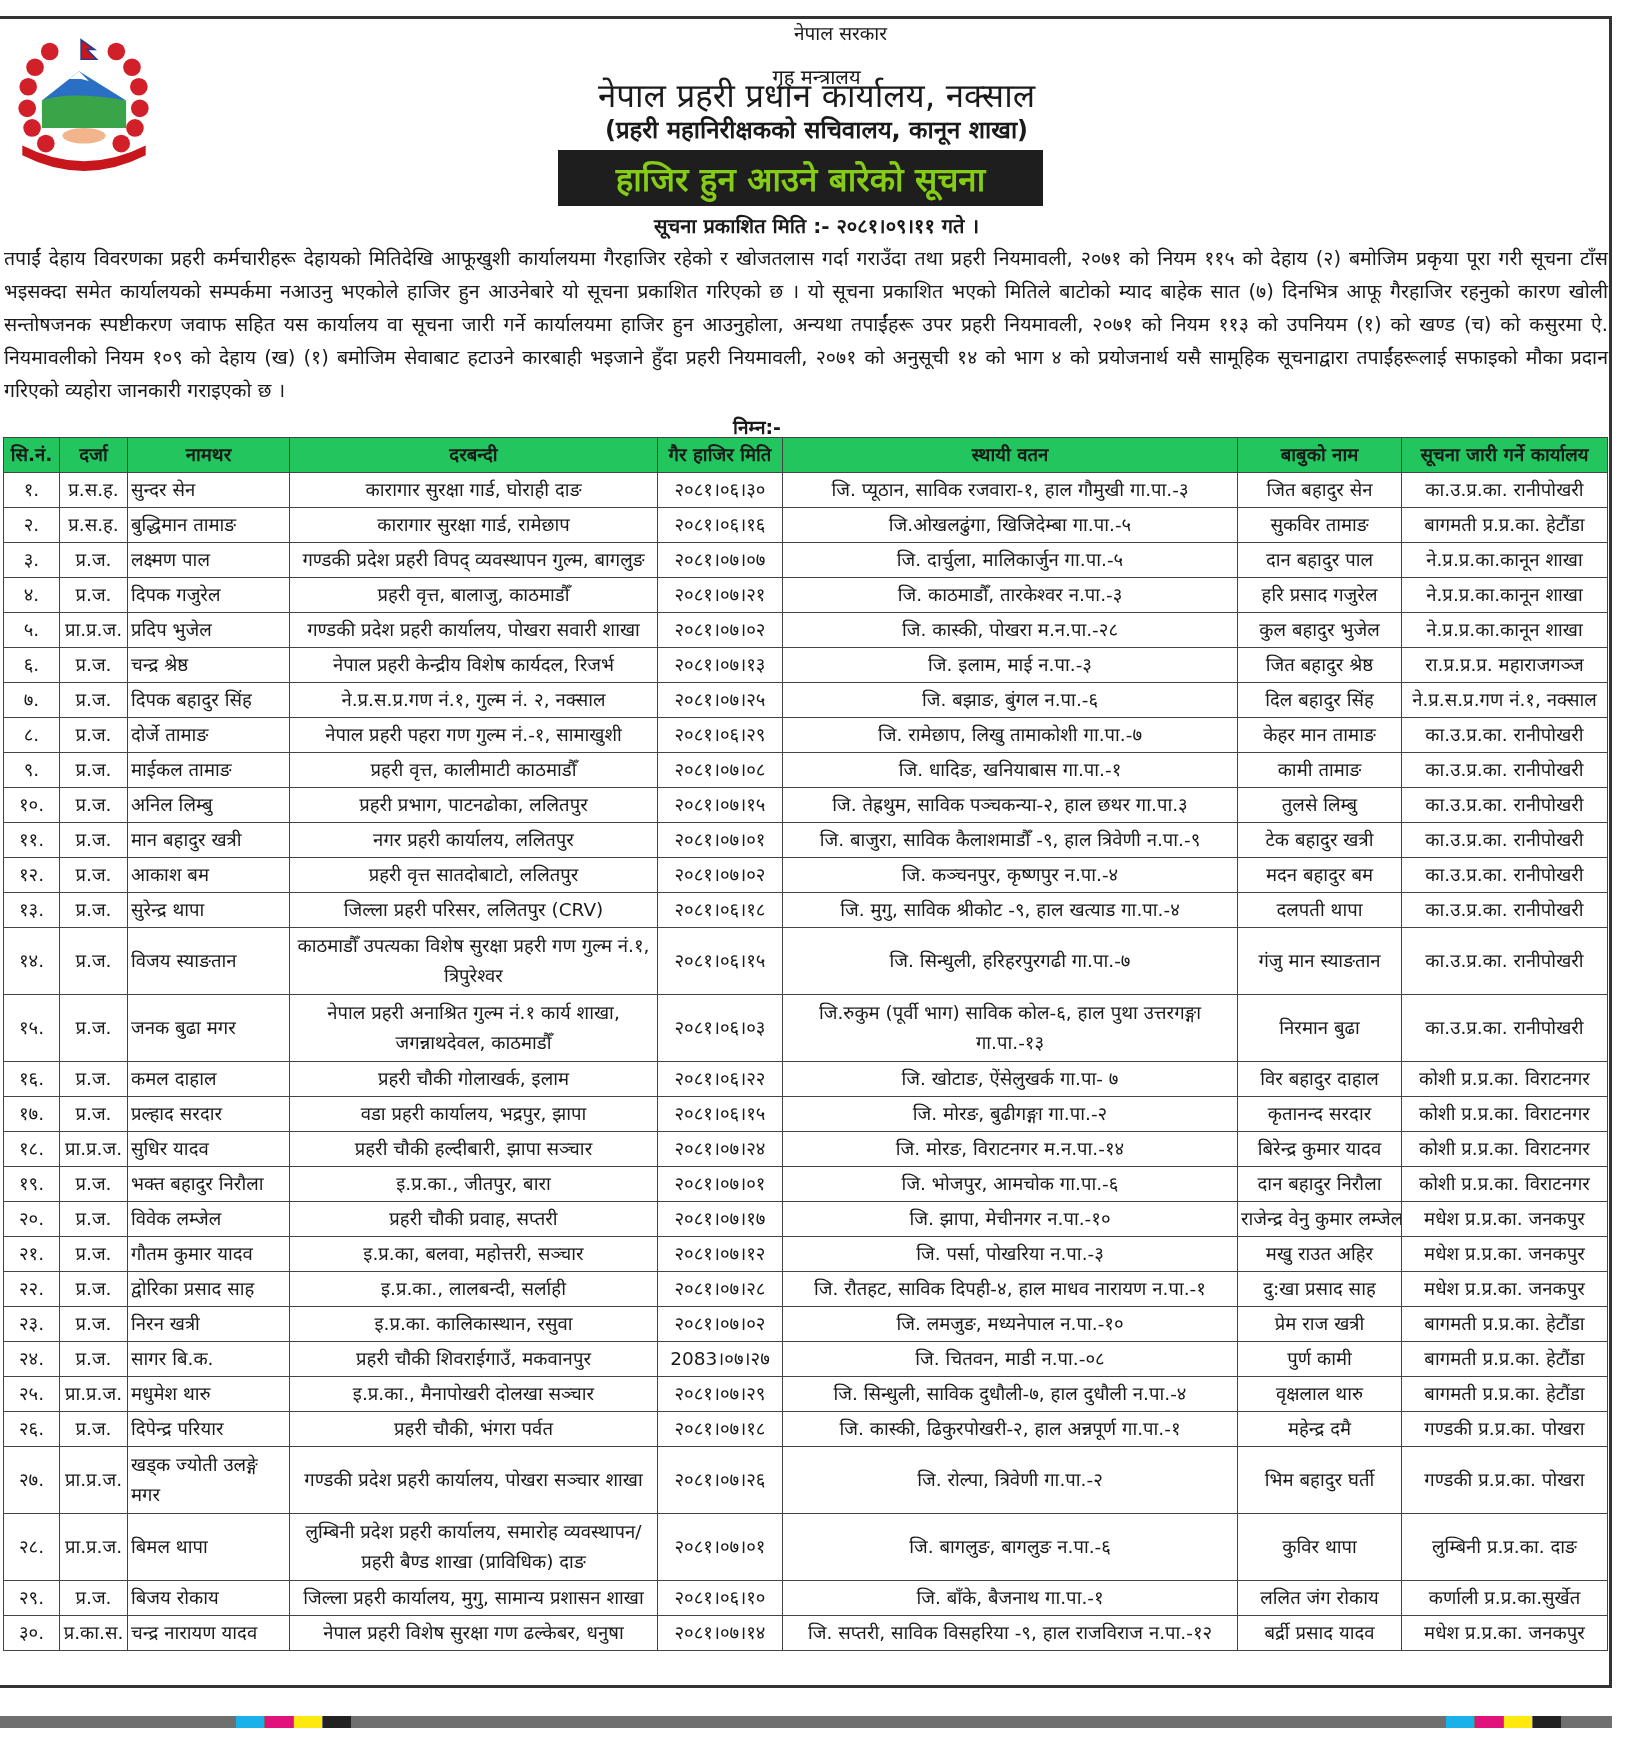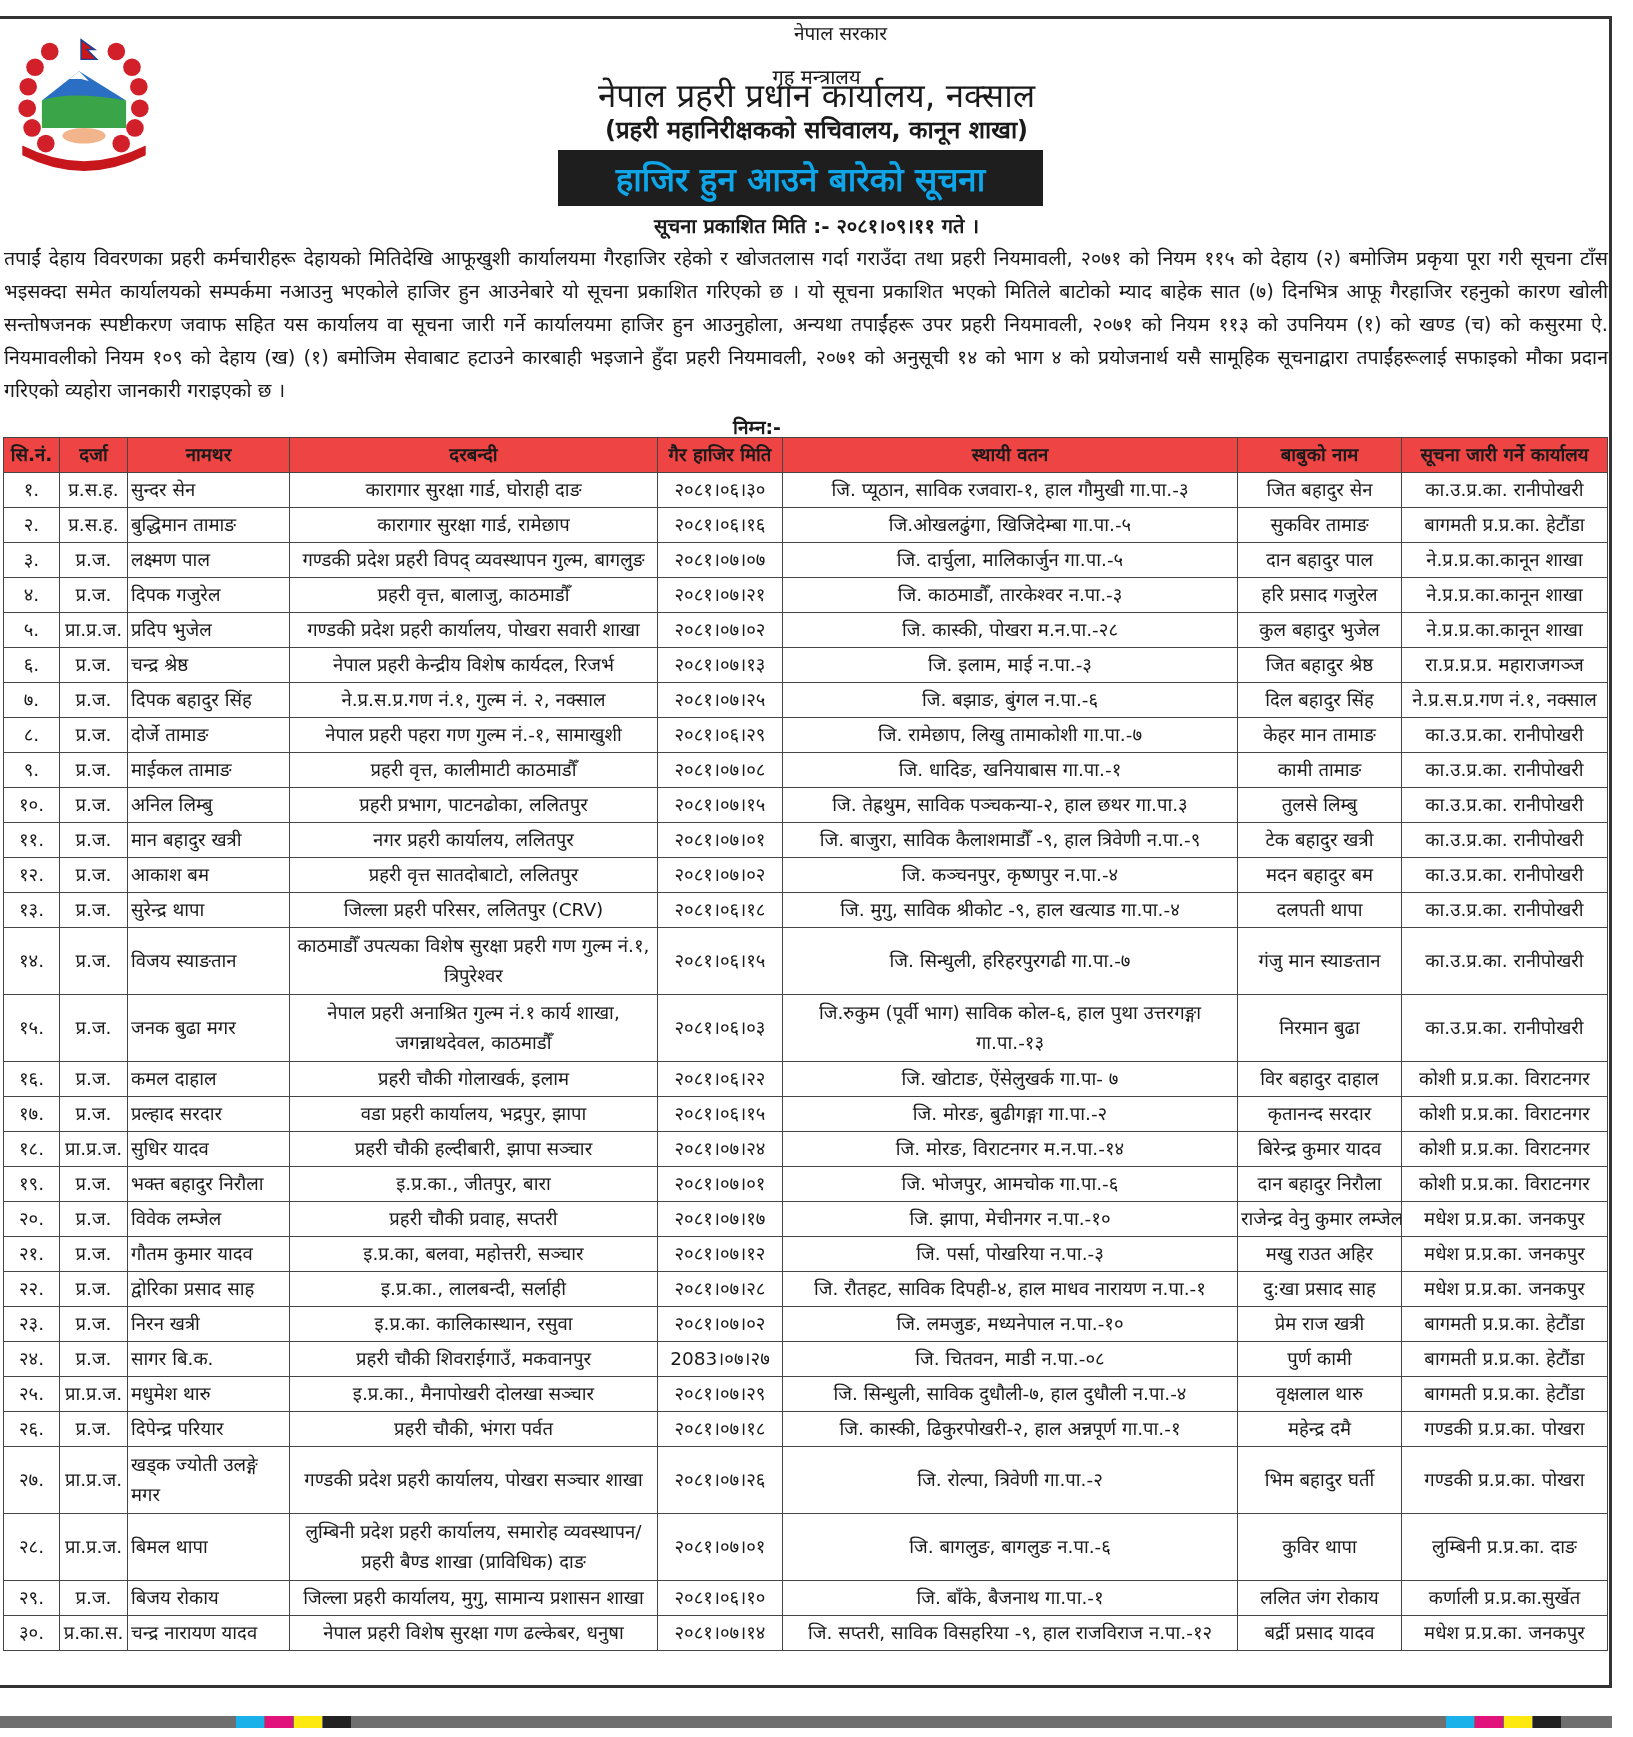--- a/index.html
+++ b/index.html
@@ -4,27 +4,27 @@
 <style>
   html,body{margin:0;padding:0;background:#fff;}
   body{width:1633px;height:1737px;position:relative;overflow:hidden;font-family:"DejaVu Sans",sans-serif;color:#1a1a1a;}
   .frame{position:absolute;left:0;top:16px;width:1612px;height:1672px;border-top:3px solid #333;border-right:3px solid #333;border-bottom:3px solid #333;box-sizing:border-box;}
   .emblem{position:absolute;left:10px;top:30px;width:148px;height:142px;}
   .hdr{position:absolute;left:0;width:1633px;text-align:center;}
   .h1{top:20px;font-size:19px;padding-left:24px;}
   .h2{top:63px;font-size:20px;}
   .h3{top:72px;font-size:33px;font-weight:normal;}
   .h4{top:112px;font-size:24px;font-weight:bold;}
-  .banner{position:absolute;left:558px;top:150px;width:485px;height:56px;background:#1e1e1e;color:#0ea5e9;font-size:33px;font-weight:bold;display:flex;align-items:center;justify-content:center;}
+  .banner{position:absolute;left:558px;top:150px;width:485px;height:56px;background:#1e1e1e;color:#84cc16;font-size:33px;font-weight:bold;display:flex;align-items:center;justify-content:center;}
   .pubdate{top:212px;font-size:20px;font-weight:bold;}
   .para{position:absolute;left:4px;top:242px;width:1604px;font-size:19.5px;line-height:33px;text-align:justify;text-align-last:left;}
   .nimna{position:absolute;left:0;top:414px;width:1514px;text-align:center;font-size:19px;font-weight:bold;}
   table{position:absolute;left:3px;top:437px;width:1604px;border-collapse:collapse;table-layout:fixed;font-size:18.5px;}
   th,td{border:1.5px solid #444;padding:0 3px;height:34px;line-height:30px;overflow:hidden;white-space:nowrap;}
-  th{background:#ef4444;font-weight:bold;text-align:center;}
+  th{background:#22c55e;font-weight:bold;text-align:center;}
   td{text-align:center;}
   td.left{text-align:left;}
   tr.tall td{height:66px;white-space:normal;line-height:30px;}
   .cmyk{position:absolute;left:0;top:1716px;width:1612px;height:12px;background:#6f6f6f;}
   .sw{position:absolute;top:0;height:12px;width:28px;}
 </style>
 </head>
 <body>
 
 <div class="frame"></div>

